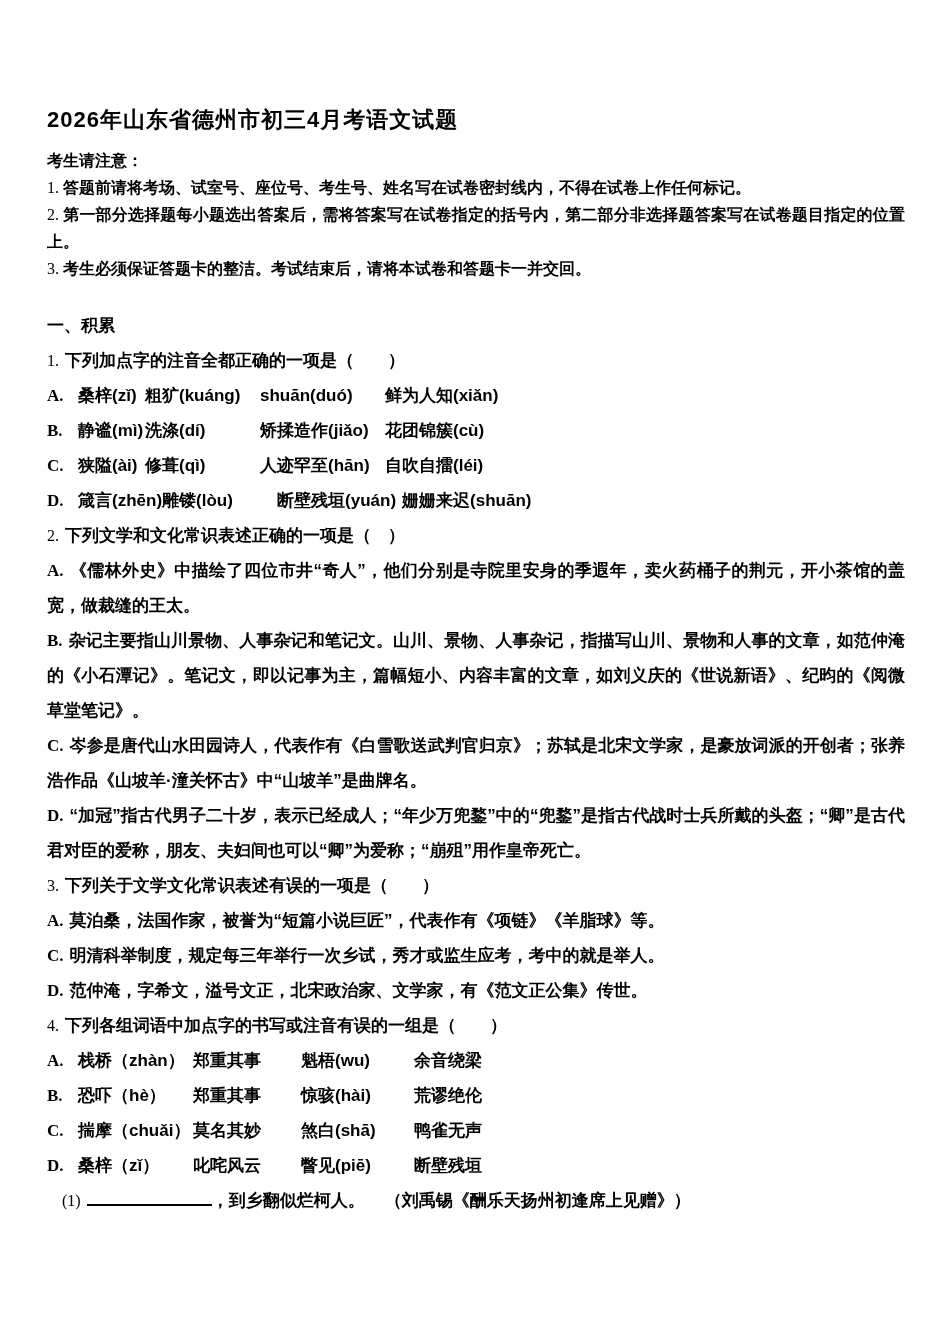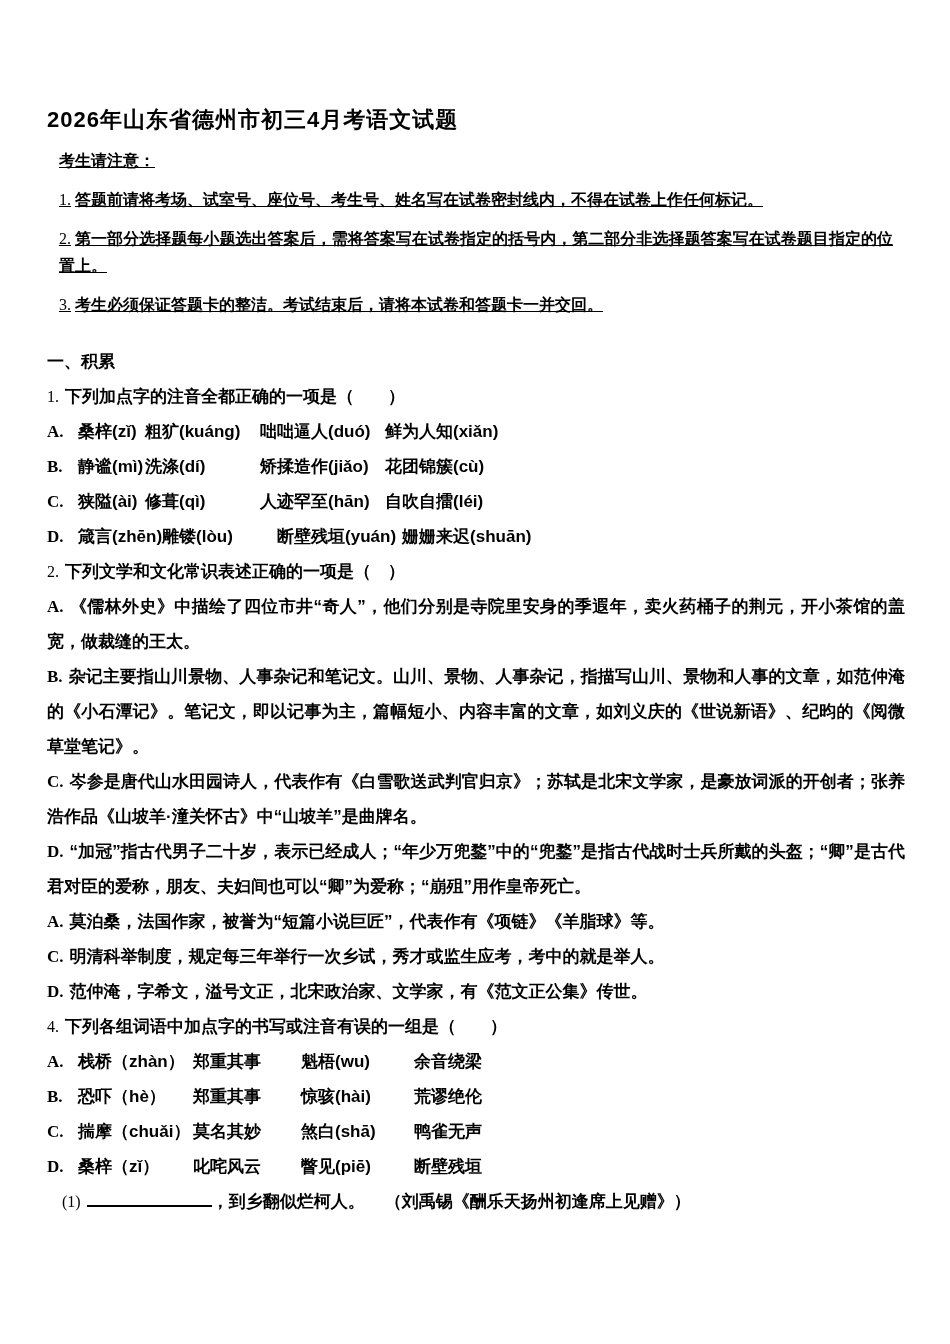--- a/index.html
+++ b/index.html
@@ -25,21 +25,21 @@
     line-height: 30px;
     letter-spacing: 1px;
     font-family: "Liberation Sans", sans-serif;
   }
   .notice {
     margin-top: 12px;
     font-size: 16px;
     line-height: 27px;
     font-weight: 700;
   }
-  .notice p { margin: 12px; text-align: justify; text-decoration: underline; }
+  .notice p { margin: 0; text-align: justify; }
   .notice .num {
     font-family: "Liberation Serif", serif;
     font-weight: 400;
     margin-right: 4px;
   }
   .content {
     margin-top: 26px;
     font-size: 17px;
     line-height: 35px;
     font-weight: 700;
@@ -101,21 +101,21 @@
 
   <div class="content">
 
     <p class="section-heading">一、积累</p>
 
     <p><span class="qnum">1.</span><span>下列加点字的注音全都正确的一项是（　　）</span></p>
     <div class="row q1">
       <span class="lbl">A.</span>
       <span class="c c1">桑梓(zǐ)</span>
       <span class="c c2">粗犷(kuáng)</span>
-      <span class="c c3">咄咄逼人(duó)</span>
+      <span class="c c3">shuān(duó)</span>
       <span class="c c4">鲜为人知(xiǎn)</span>
     </div>
     <div class="row q1">
       <span class="lbl">B.</span>
       <span class="c c1">静谧(mì)</span>
       <span class="c c2">洗涤(dí)</span>
       <span class="c c3">矫揉造作(jiǎo)</span>
       <span class="c c4">花团锦簇(cù)</span>
     </div>
     <div class="row q1">
@@ -132,20 +132,21 @@
       <span class="c c3">断壁残垣(yuán)</span>
       <span class="c c4">姗姗来迟(shuān)</span>
     </div>
 
     <p><span class="qnum">2.</span><span>下列文学和文化常识表述正确的一项是（　）</span></p>
     <p><span class="opt-label">A.</span><span>《儒林外史》中描绘了四位市井“奇人”，他们分别是寺院里安身的季遐年，卖火药桶子的荆元，开小茶馆的盖宽，做裁缝的王太。</span></p>
     <p><span class="opt-label">B.</span><span>杂记主要指山川景物、人事杂记和笔记文。山川、景物、人事杂记，指描写山川、景物和人事的文章，如范仲淹的《小石潭记》。笔记文，即以记事为主，篇幅短小、内容丰富的文章，如刘义庆的《世说新语》、纪昀的《阅微草堂笔记》。</span></p>
     <p><span class="opt-label">C.</span><span>岑参是唐代山水田园诗人，代表作有《白雪歌送武判官归京》；苏轼是北宋文学家，是豪放词派的开创者；张养浩作品《山坡羊·潼关怀古》中“山坡羊”是曲牌名。</span></p>
     <p><span class="opt-label">D.</span><span>“加冠”指古代男子二十岁，表示已经成人；“年少万兜鍪”中的“兜鍪”是指古代战时士兵所戴的头盔；“卿”是古代君对臣的爱称，朋友、夫妇间也可以“卿”为爱称；“崩殂”用作皇帝死亡。</span></p>
 
+    <p><span class="qnum">3.</span><span>下列关于文学文化常识表述有误的一项是（　　）</span></p>
     <p><span class="opt-label">A.</span><span>莫泊桑，法国作家，被誉为“短篇小说巨匠”，代表作有《项链》《羊脂球》等。</span></p>
     <p><span class="opt-label">C.</span><span>明清科举制度，规定每三年举行一次乡试，秀才或监生应考，考中的就是举人。</span></p>
     <p><span class="opt-label">D.</span><span>范仲淹，字希文，溢号文正，北宋政治家、文学家，有《范文正公集》传世。</span></p>
 
     <p><span class="qnum">4.</span><span>下列各组词语中加点字的书写或注音有误的一组是（　　）</span></p>
     <div class="row q4">
       <span class="lbl">A.</span>
       <span class="c c1">栈桥（zhàn）</span>
       <span class="c c2">郑重其事</span>
       <span class="c c3">魁梧(wu)</span>

